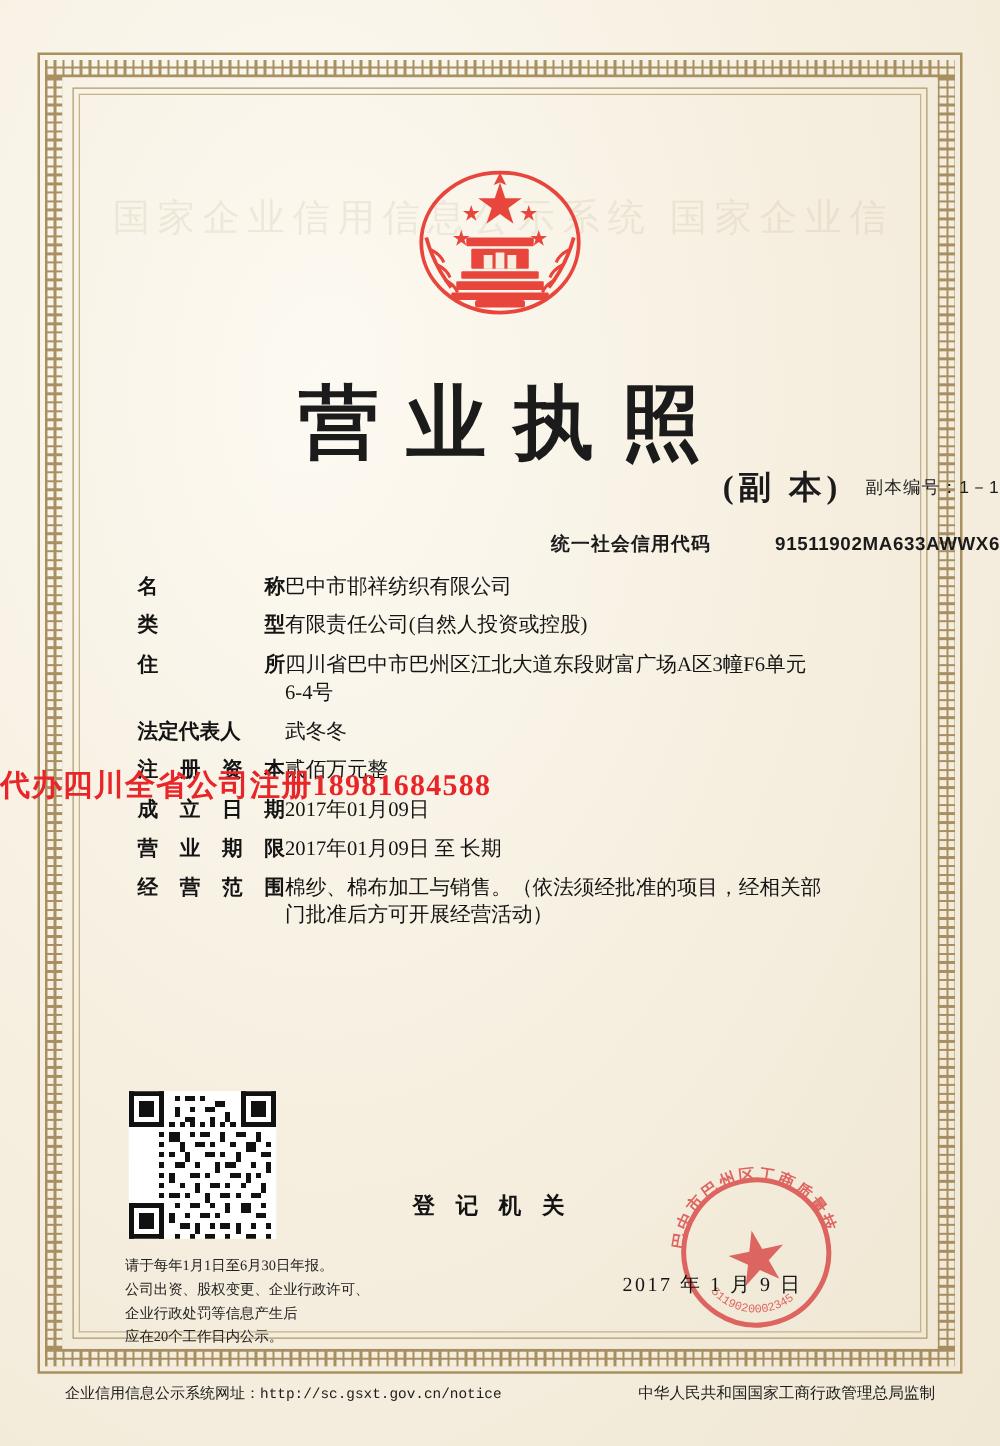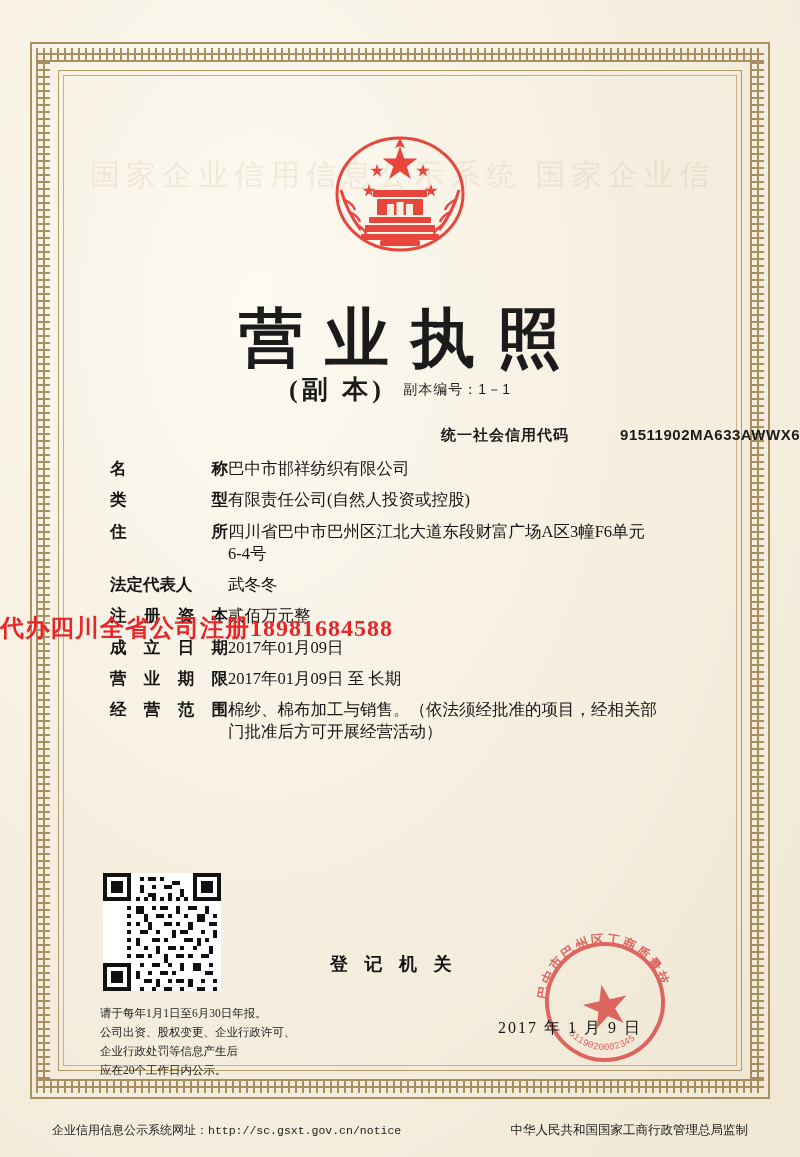--- a/index.html
+++ b/index.html
@@ -99,21 +99,21 @@
     font-weight: bold;
     letter-spacing: 22px;
     text-indent: 22px;
     color: #1b1b1b;
     margin-top: 25px;
   }
   .subtitle-row {
     position: absolute;
     top: 372px;
     left: 0; right: 0;
-    text-align: center;
+    text-align: right;
     color: #1b1b1b;
   }
   .subtitle {
     font-family: "Liberation Serif", serif;
     font-size: 26px;
     font-weight: bold;
     letter-spacing: 4px;
   }
   .copy-no {
     font-size: 14px;
@@ -235,21 +235,21 @@
     line-height: 1.65;
     color: #222;
     font-family: "Liberation Serif", serif;
   }
 
   
   .footer {
     position: absolute;
     left: 52px;
     right: 52px;
-    bottom: 18px;
+    bottom: 34px;
     display: flex;
     justify-content: space-between;
     font-size: 12px;
     color: #1c1c1c;
     gap: 16px;
   }
   .footer-left { font-family: "Liberation Mono", monospace; font-size: 11.5px; }
   .footer-left .cn { font-family: "Liberation Serif", serif; font-size: 12px; }
   .footer-right { font-family: "Liberation Serif", serif; font-size: 12.5px; }
 </style>

